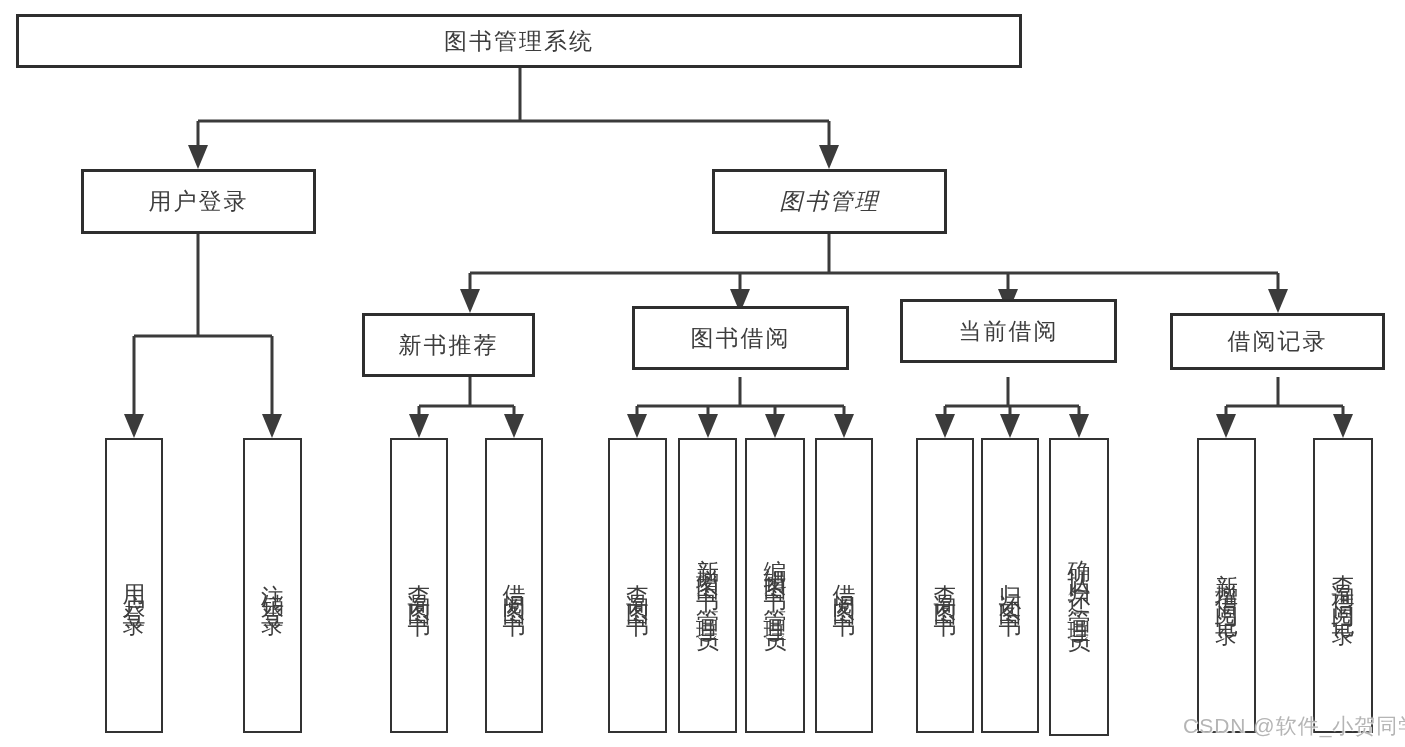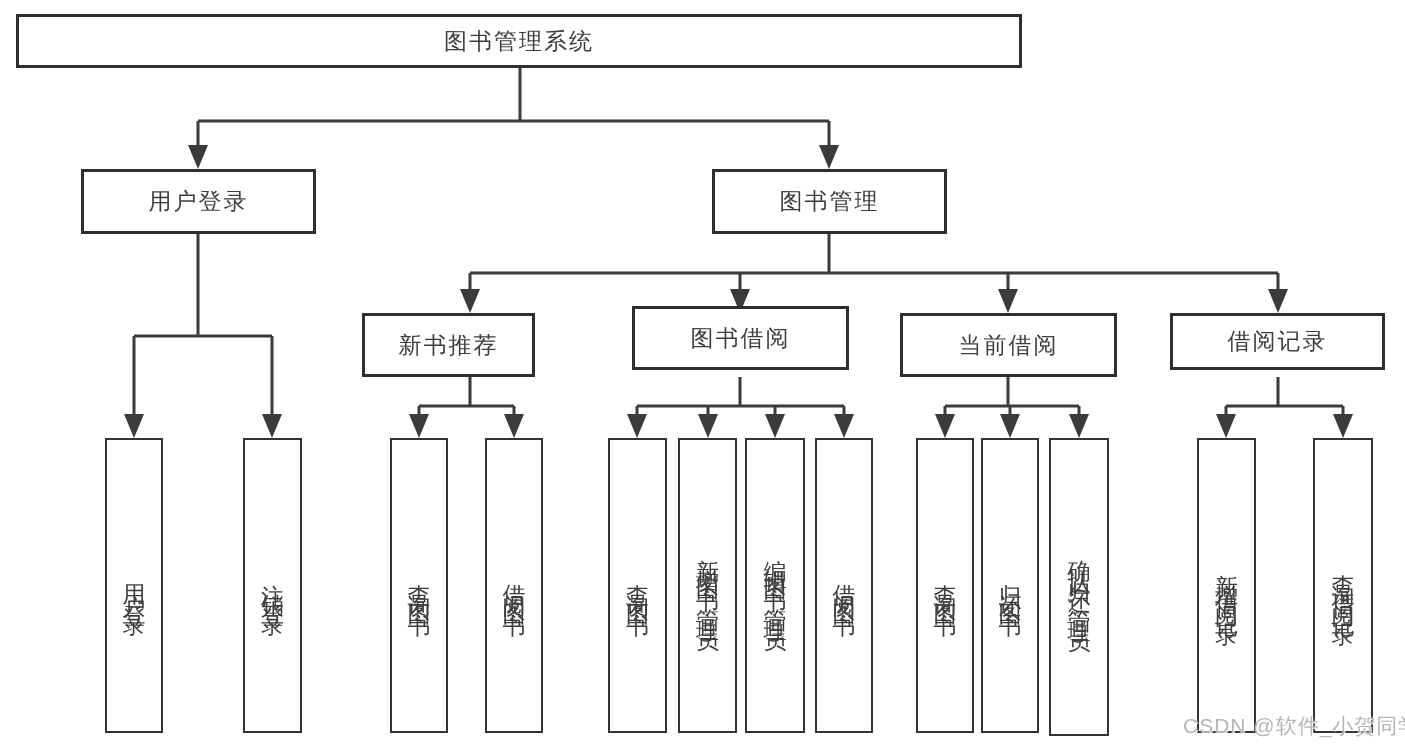--- a/index.html
+++ b/index.html
@@ -87,31 +87,31 @@
     </g>
   </svg>
 
   <div class="node lvl-root" style="left:16px; top:14px; width:1006px; height:54px;">
     <span>图书管理系统</span>
   </div>
 
   <div class="node lvl2" style="left:81px; top:169px; width:235px; height:65px;">
     <span>用户登录</span>
   </div>
-  <div class="node lvl2" style="left:712px; top:169px; width:235px; height:65px;">
+  <div class="node lvl2" style="left:712px; top:169px; width:235px; height:65px;font-style:italic;">
     <span>图书管理</span>
   </div>
 
   <div class="node lvl3" style="left:362px; top:313px; width:173px; height:64px;">
     <span>新书推荐</span>
   </div>
   <div class="node lvl3" style="left:632px; top:306px; width:217px; height:64px;">
     <span>图书借阅</span>
   </div>
-  <div class="node lvl3" style="left:900px; top:313px; width:217px; height:64px;font-family:Liberation Serif, serif;">
+  <div class="node lvl3" style="left:900px; top:299px; width:217px; height:64px;font-family:Liberation Serif, serif;">
     <span>当前借阅</span>
   </div>
   <div class="node lvl3" style="left:1170px; top:313px; width:215px; height:57px;">
     <span>借阅记录</span>
   </div>
 
   <div class="node leaf" style="left:105px; top:438px; width:58px; height:295px;">
     <span>用户登录</span>
   </div>
   <div class="node leaf" style="left:243px; top:438px; width:59px; height:295px;">

